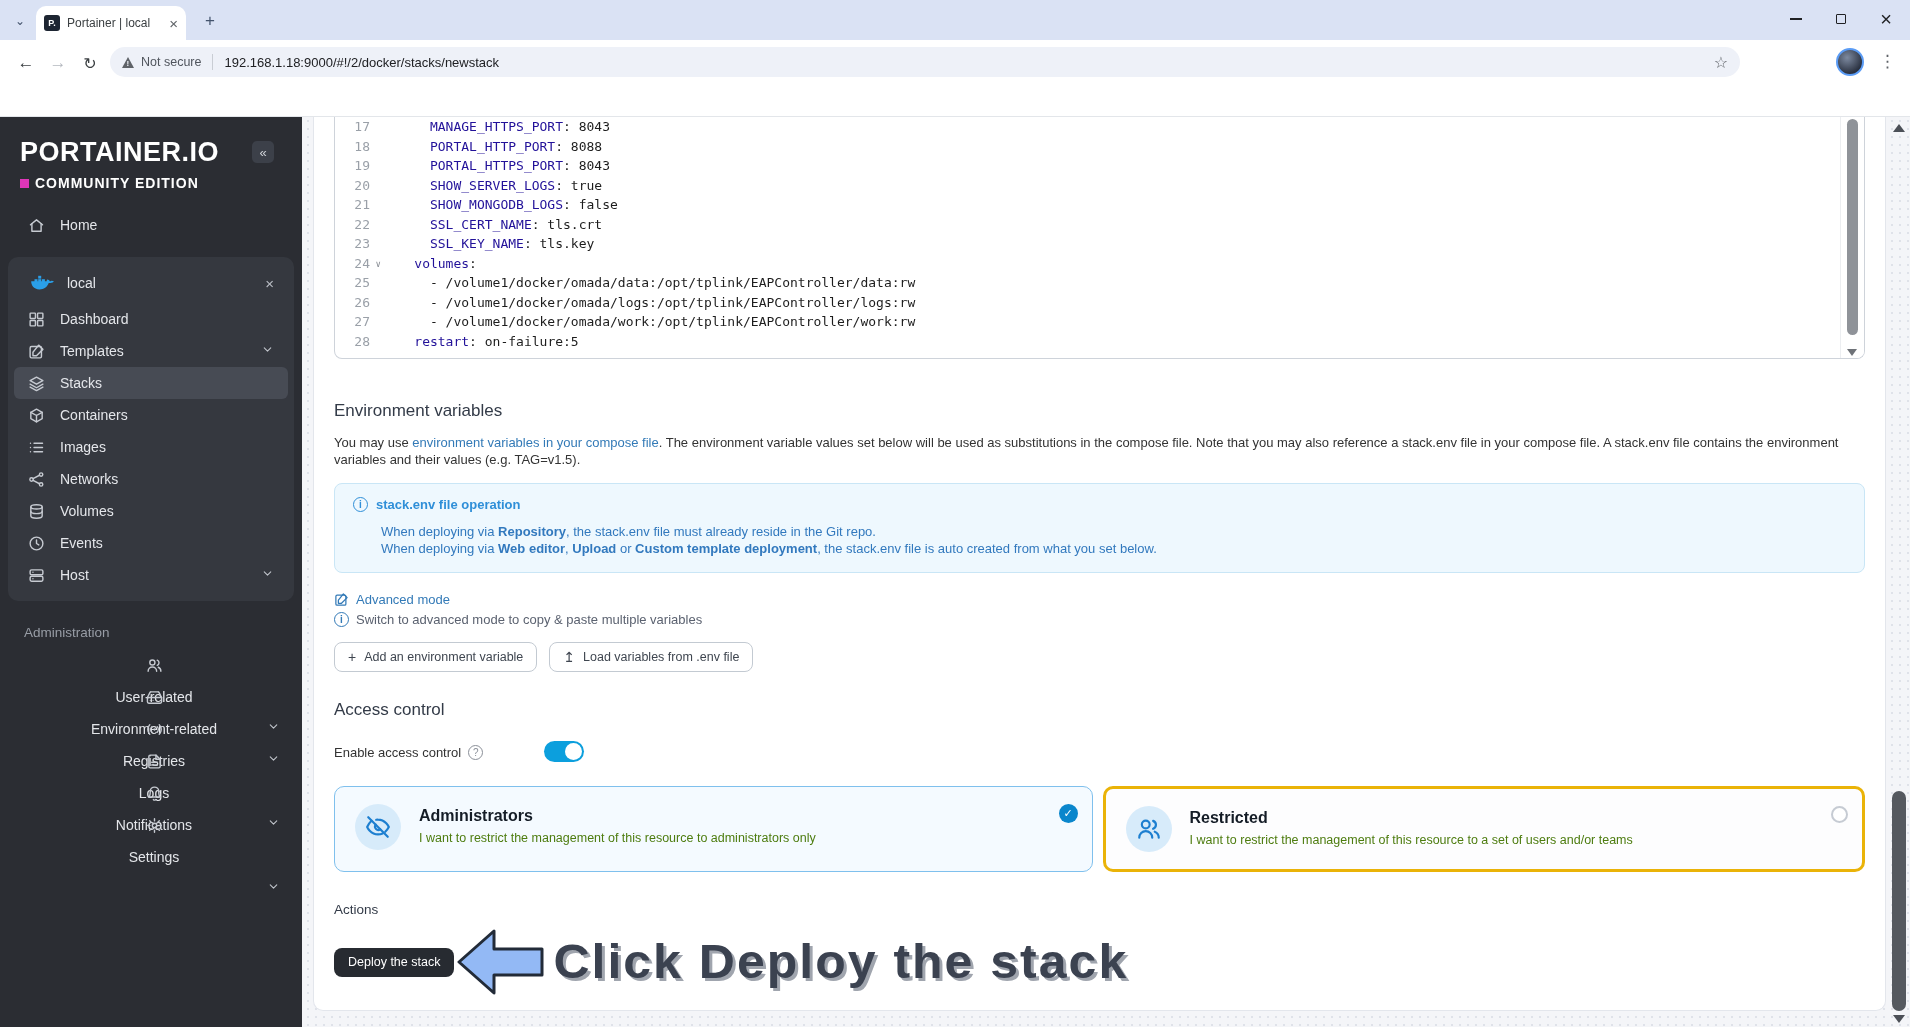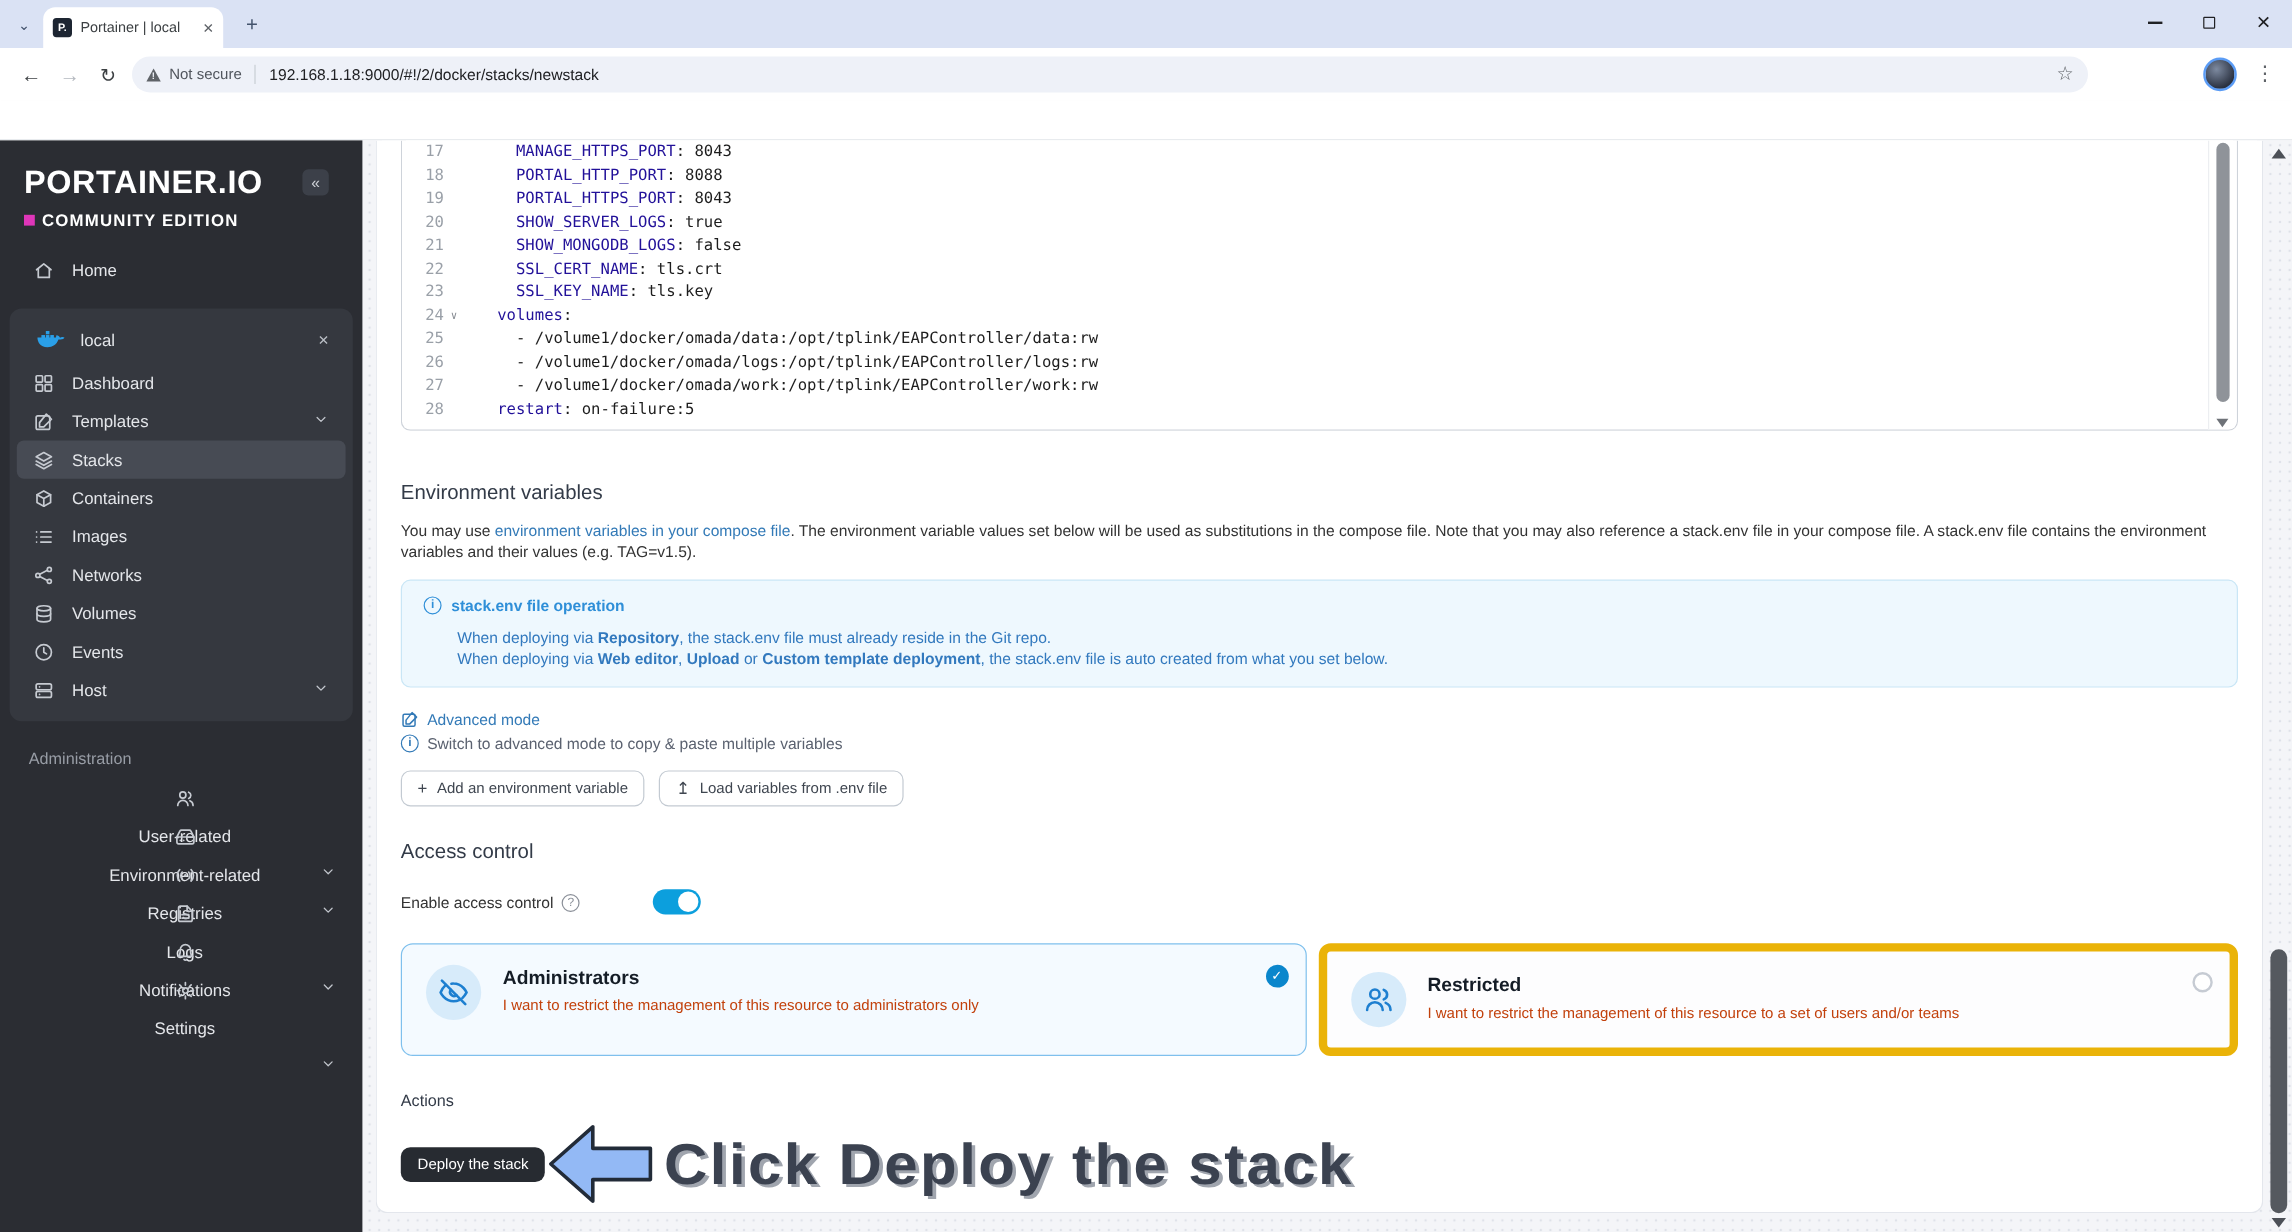--- a/index.html
+++ b/index.html
@@ -90,25 +90,25 @@
   .btn-outline { height:30px; padding:0 13px; background:#fff; border:1px solid #c3cad2; border-radius:8px; font-size:12.5px; color:#3f4650; display:flex; align-items:center; gap:8px; }
   .btn-outline .sym { font-size:14px; color:#4a5examplecolor; }
   .access-h { margin-top:28px; }
   .enable-row { margin-top:20px; position:relative; height:24px; display:flex; align-items:center; gap:7px; font-size:13px; color:#333; }
   .q-circle { width:15px; height:15px; border:1.5px solid #8a8f98; border-radius:50%; color:#8a8f98; font-size:10px; display:inline-flex; align-items:center; justify-content:center; }
   .toggle { position:absolute; left:210px; top:1px; width:40px; height:21px; background:#0c9fdd; border-radius:11px; }
   .toggle i { position:absolute; right:2px; top:2px; width:17px; height:17px; background:#fff; border-radius:50%; }
   .ac-cards { margin-top:22px; display:flex; gap:10px;border-radius:16px; }
   .ac-card { flex:1; border-radius:10px; padding:17px 20px; display:flex; gap:18px; position:relative; }
   .ac-card.on { background:#f4faff; border:1px solid #7fc0ed; }
-  .ac-card.off { background:#fdfdfe; border:7px solid #eab308; }
+  .ac-card.off { background:#fdfdfe; border:3px solid #eab308; }
   .ac-icon { width:46px; height:46px; border-radius:50%; background:#d7ebfa; color:#1d7fd0; display:flex; align-items:center; justify-content:center; flex:none; }
   .ac-icon svg { width:26px; height:26px; }
   .ac-title { font-size:16px; font-weight:bold; color:#141c26; margin-top:3px; }
-  .ac-desc { font-size:12.5px; color:#c2410c; margin-top:6px; }
+  .ac-desc { font-size:12.5px; color:#4d7c0f; margin-top:6px; }
   .ac-check { position:absolute; top:17px; right:14px; width:19px; height:19px; border-radius:50%; background:#0a86cc; color:#fff; font-size:11px; display:flex; align-items:center; justify-content:center; }
   .ac-radio { position:absolute; top:17px; right:14px; width:17px; height:17px; border-radius:50%; border:2px solid #c6cbd3; background:#fff; }
   .actions-h { margin-top:30px; font-size:13.5px; font-weight:500; color:#333b48; }
   .deploy-row { margin-top:10px; display:flex; align-items:center; }
   .deploy-btn { height:29px; padding:0 14px; background:#272b31; color:#fff; border-radius:8px; font-size:12.5px; display:flex; align-items:center; flex:none; }
   .annot-arrow { margin-left:3px; flex:none; }
   .annot-text { margin-left:8px; font-size:50px; font-weight:800; letter-spacing:2px; color:#3b4250; text-shadow:3px 3px 0 #a0a5ae; white-space:nowrap; transform:scaleY(.96); }
 
   
   .pg-scroll { position:absolute; right:0; top:0; width:21px; height:910px; }

